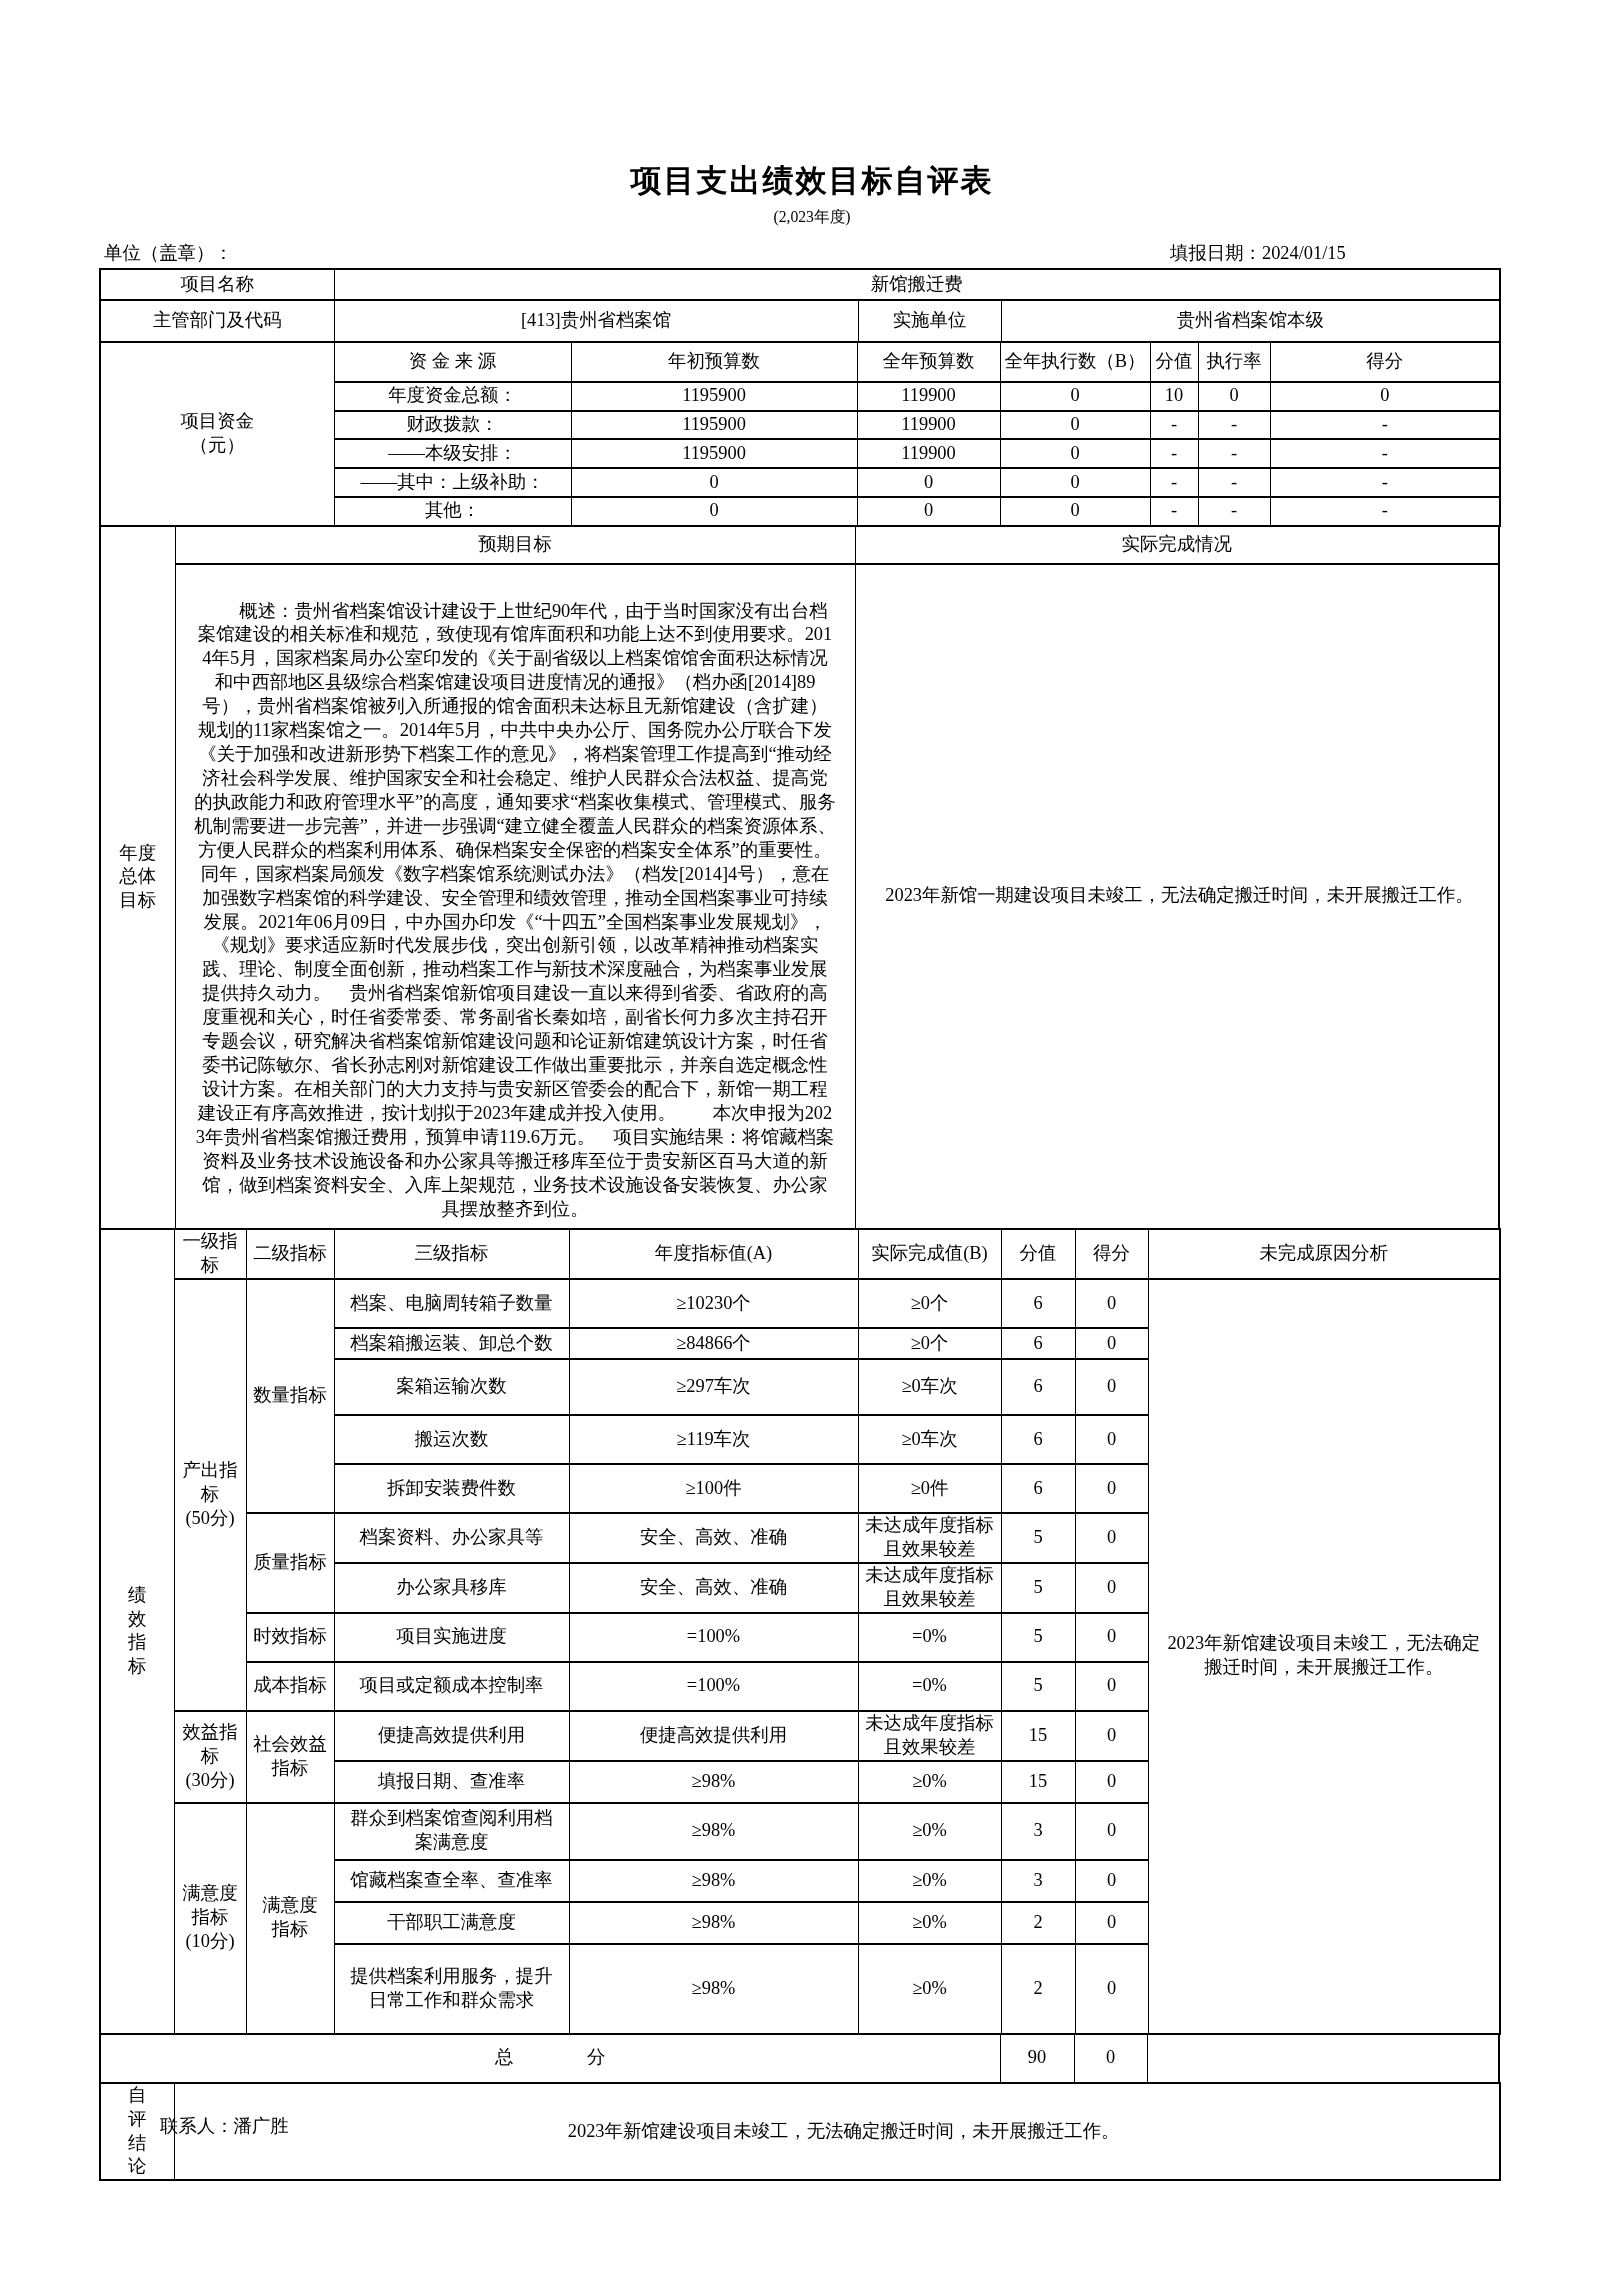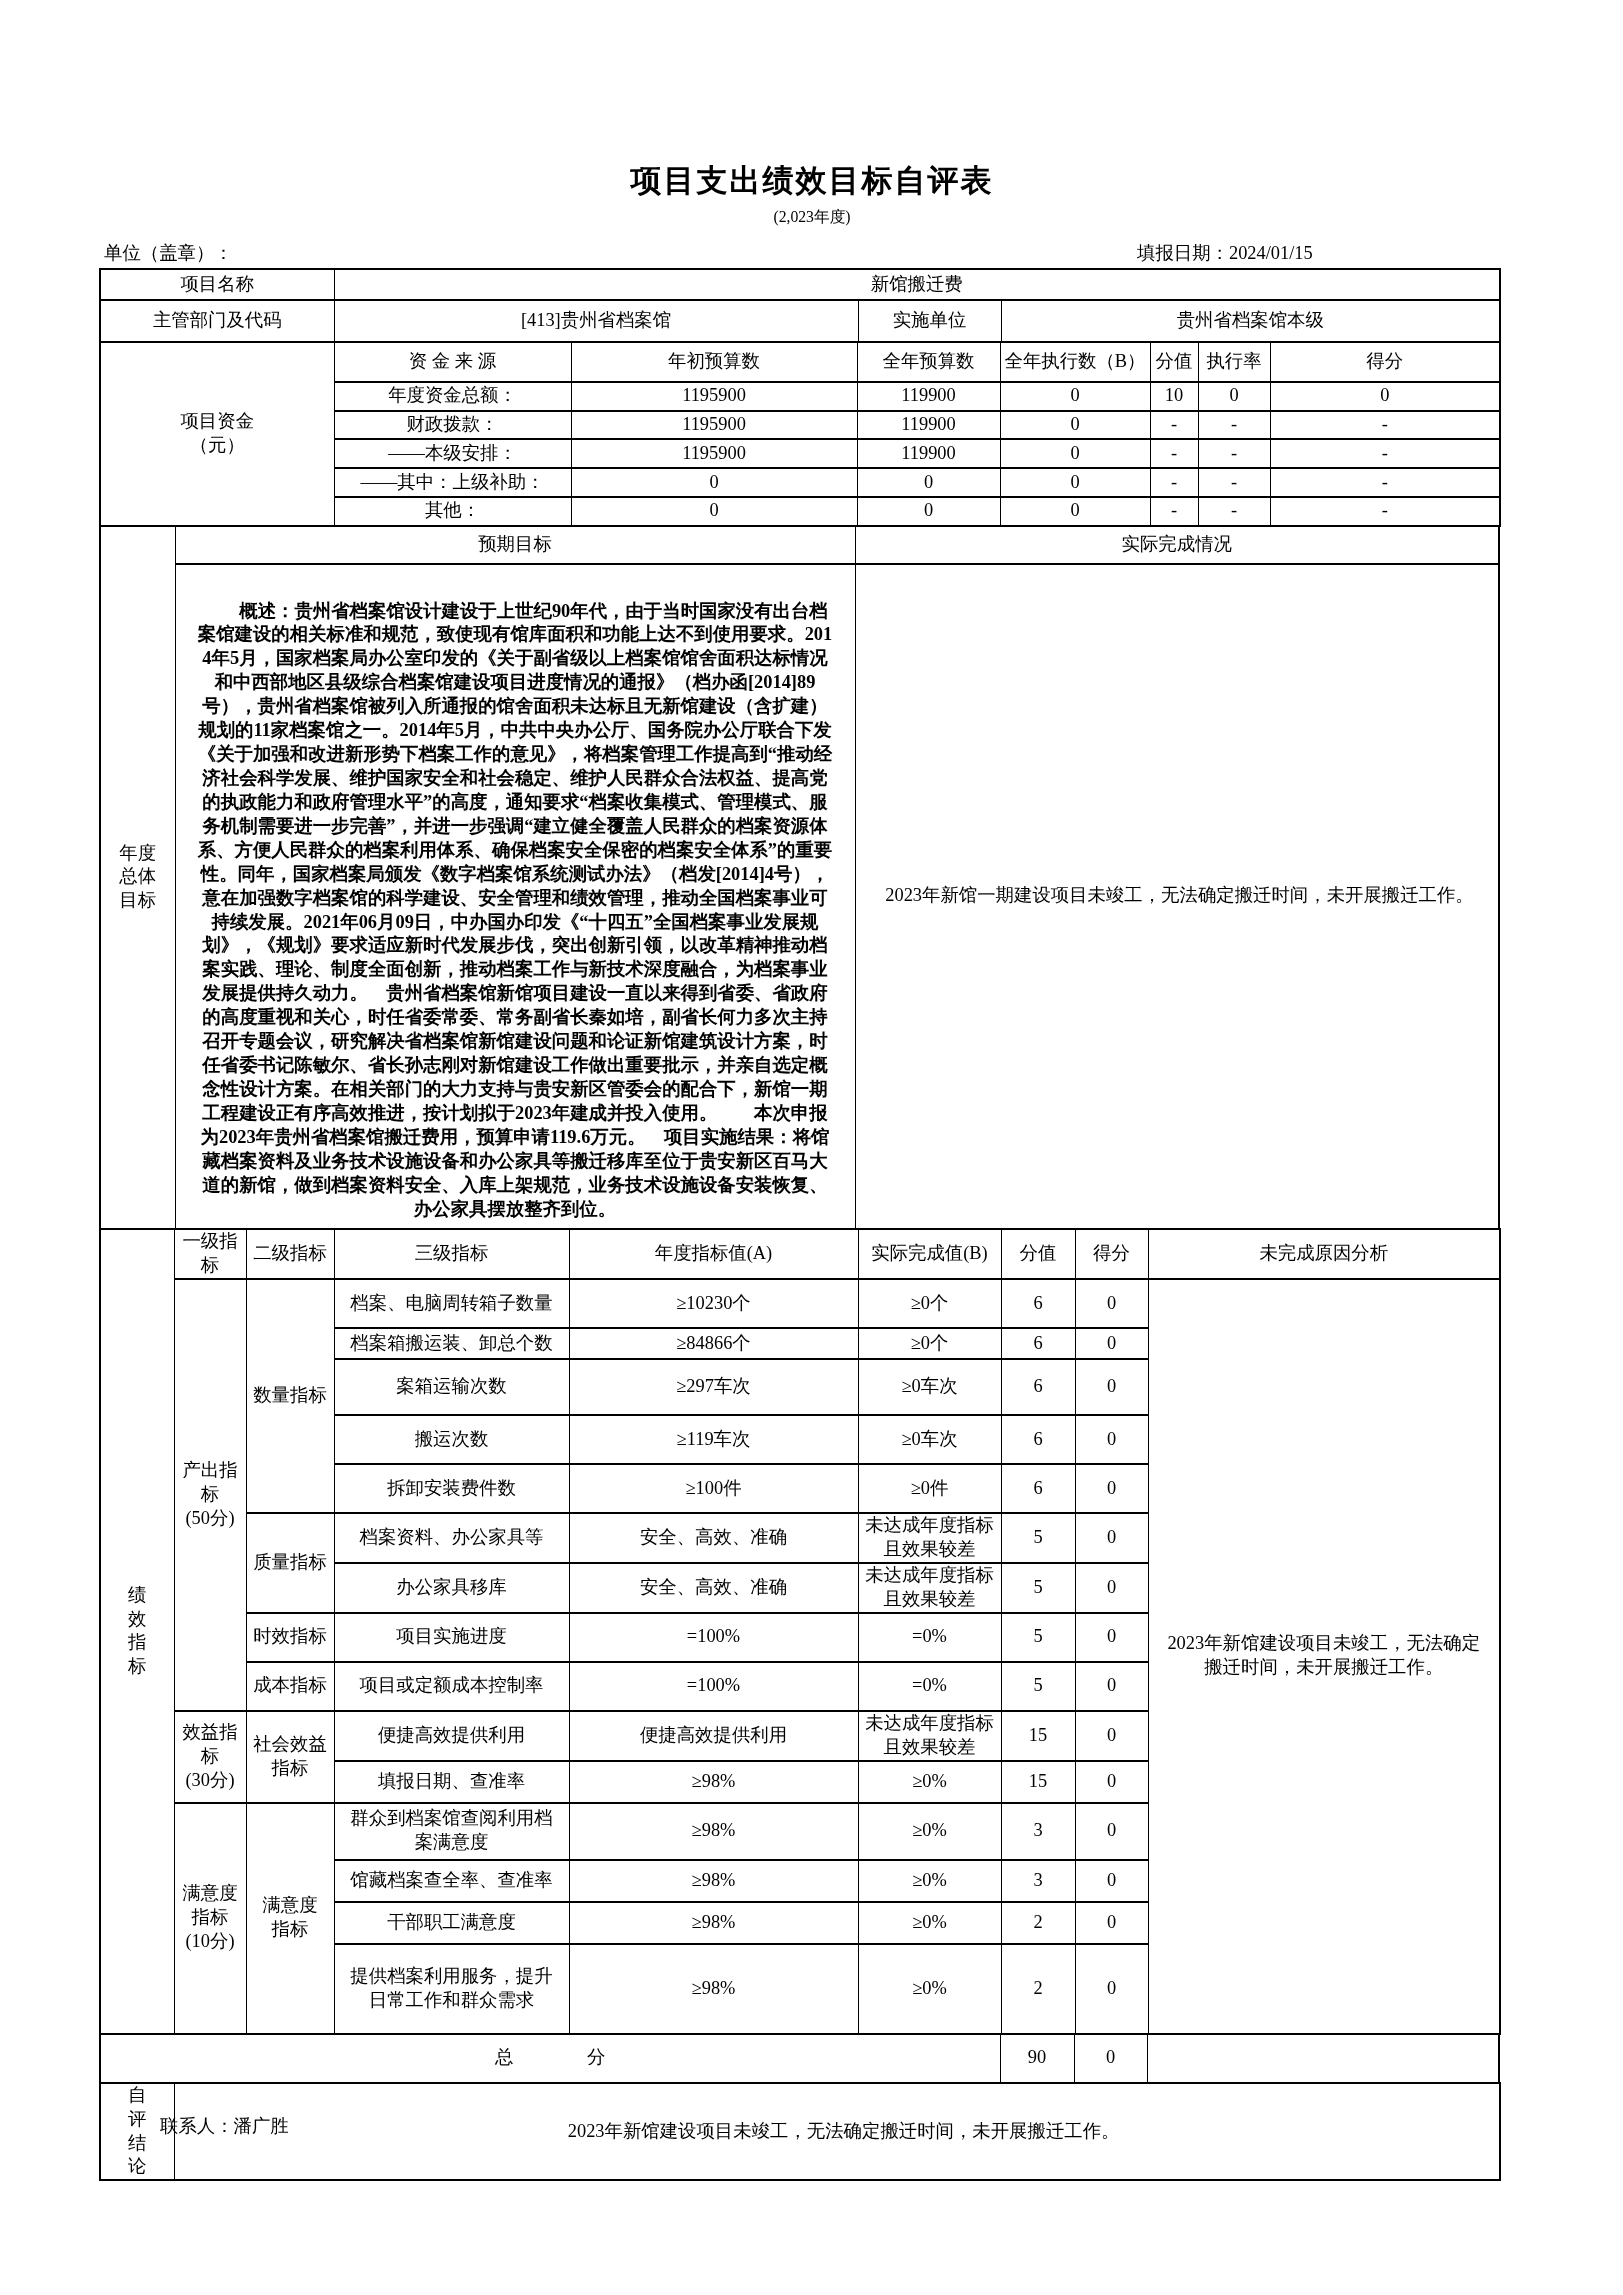--- a/index.html
+++ b/index.html
@@ -14,21 +14,21 @@
   }
   .doc-title {
     position: absolute; top: 160px; left: 0; width: 100%;
     text-align: center; font-size: 31px; font-weight: bold; letter-spacing: 2px;
   }
   .doc-subtitle {
     position: absolute; top: 207px; left: 0; width: 100%;
     text-align: center; font-size: 15.7px;
   }
   .unit-line { position: absolute; top: 240px; left: 104px; font-size: 18.4px; }
-  .date-line { position: absolute; top: 240px; left: 1137px; font-size: 18.4px; }
+  .date-line { position: absolute; top: 240px; left: 1170px; font-size: 18.4px; }
   .contact-line { position: absolute; top: 2113px; left: 160px; font-size: 18.4px; }
   .page-number {
     position: absolute; top: 2239px; left: 0; width: 100%;
     text-align: center; font-size: 24.6px;
     font-family: "Liberation Sans", "DejaVu Sans", sans-serif;
   }
   #doc-table { position: absolute; left: 99px; top: 268px; width: 1399px; }
   table.tbl {
     border-collapse: collapse; table-layout: fixed; width: 1399px;
     border: 2px solid #000;
@@ -39,21 +39,21 @@
     border-top: 2px solid #000; border-bottom: 2px solid #000;
     font-size: 18.4px; line-height: 1.3;
     text-align: center; vertical-align: middle;
     overflow: hidden; word-break: break-all;
   }
   .left { text-align: left; padding: 1.4px 6.8px; }
   .pre { white-space: pre-line; }
   .goal-expected {
     text-align: left; vertical-align: top;
     padding: 35px 17.7px 6.8px 17.7px; text-indent: 37px;
-    font-size: 18.4px; line-height: 32px; text-align: justify; font-weight: bold;
+    font-size: 18.4px; line-height: 32px; text-align: justify;
   }
   .goal-actual { text-align: left; padding: 0 20.5px 0 26px; }
   .reason-cell { text-align: left; padding: 0 15px; line-height: 27px; }
   .conclusion-cell { text-align: left; padding: 0 6.8px 0 20.5px; }
   .vlabel { white-space: pre-line; line-height: 1.4; }
   .vlabel-wide { white-space: pre-line; line-height: 2.6; }
 </style>
 </head>
 <body>
 

